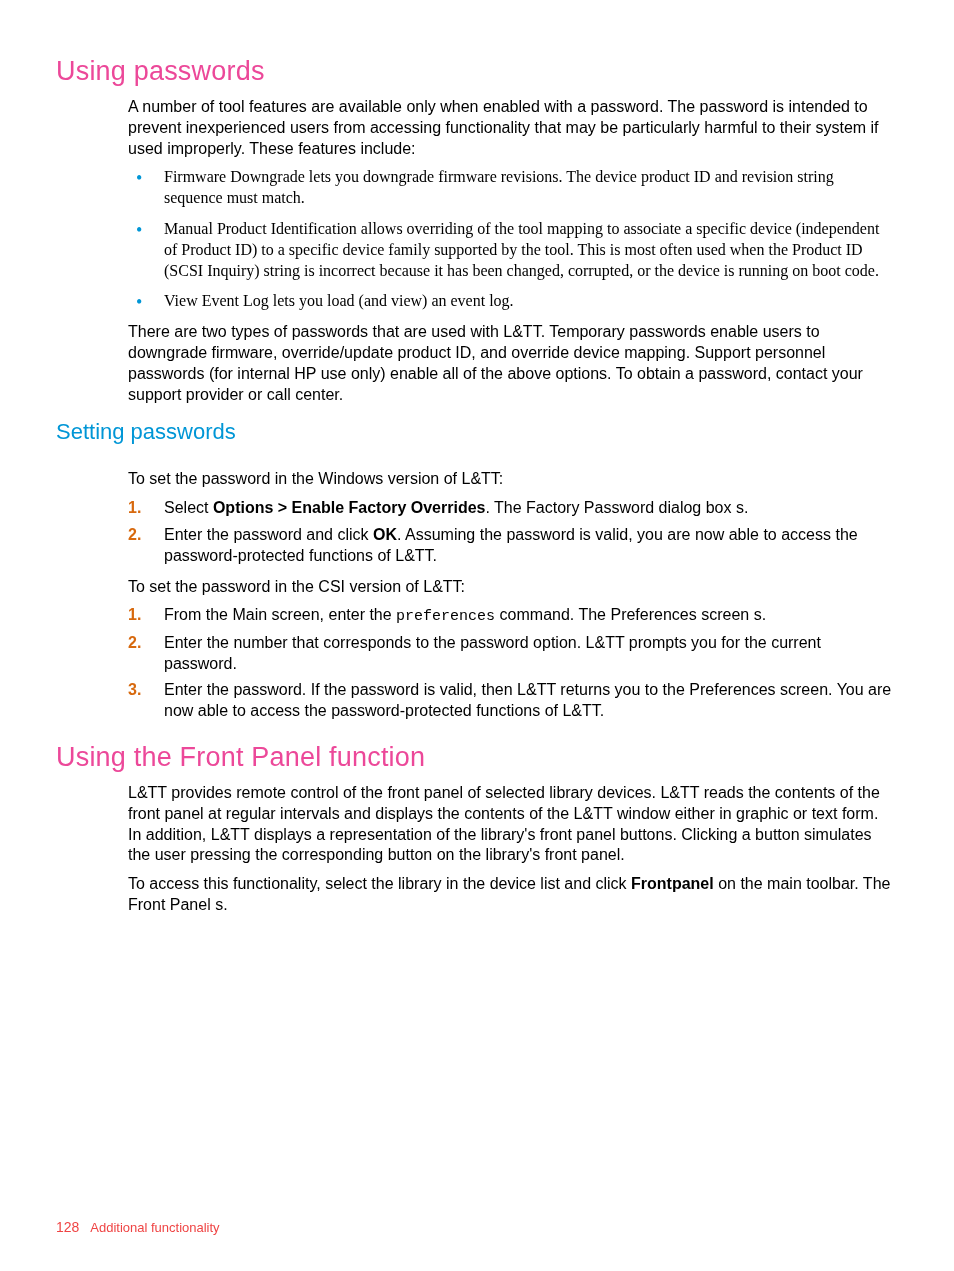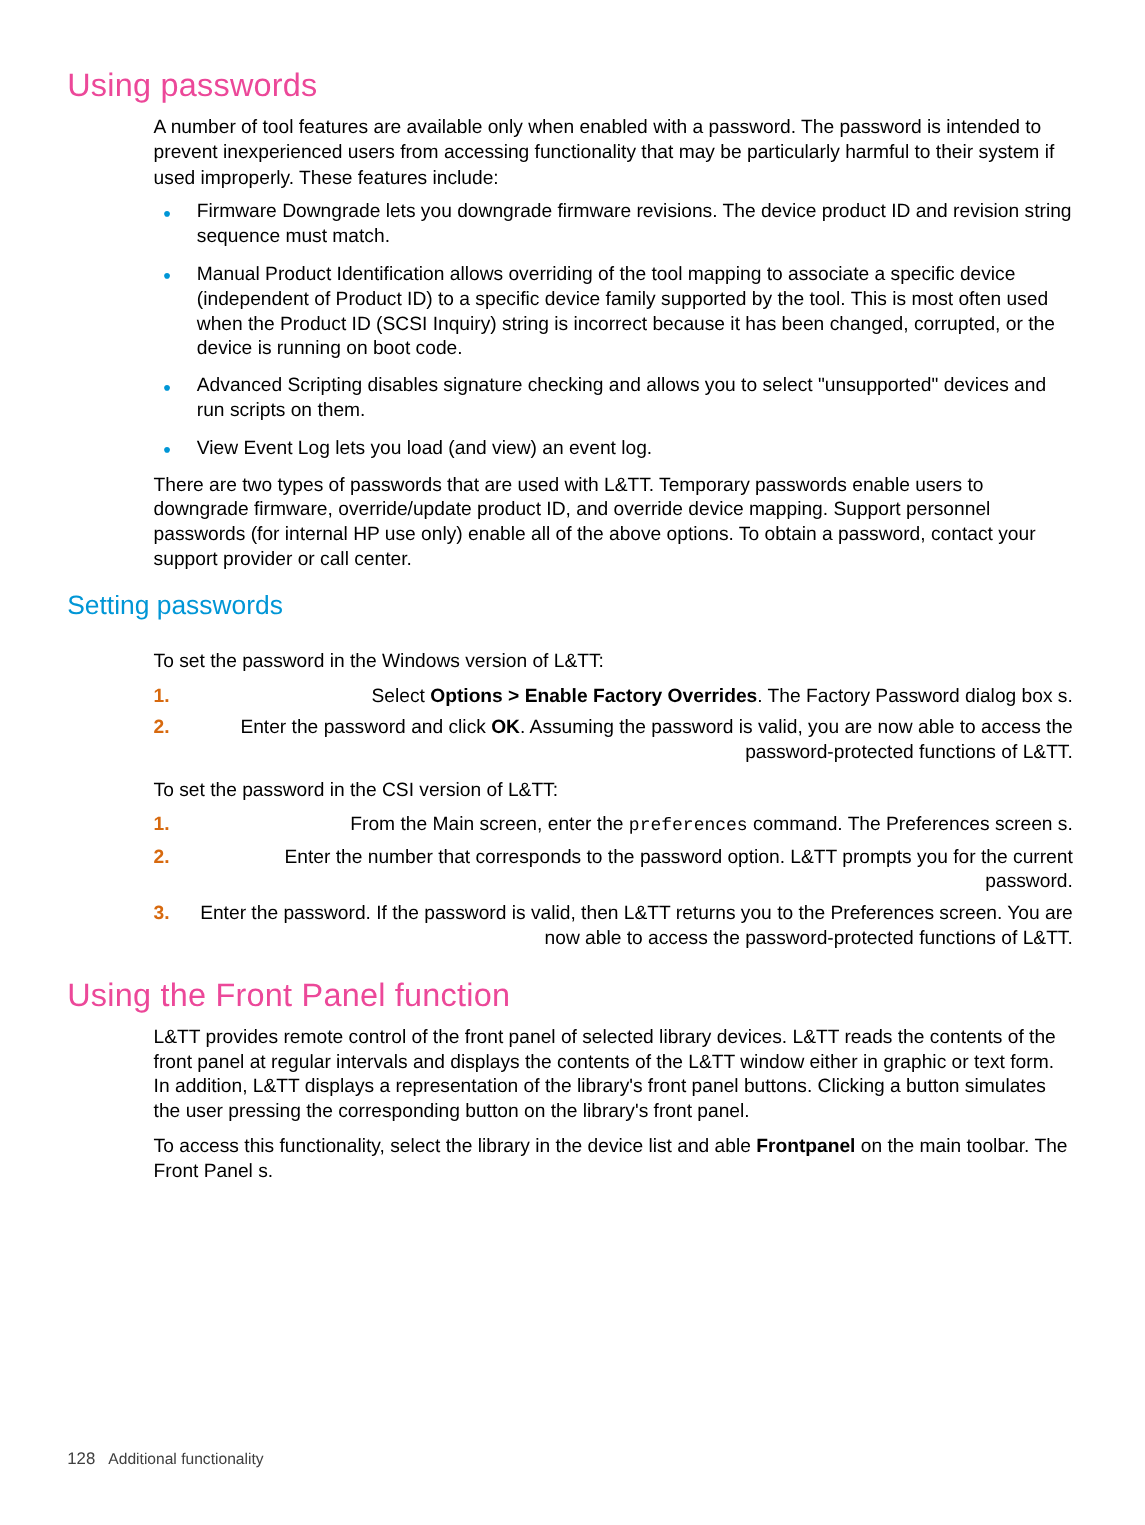--- a/index.html
+++ b/index.html
@@ -33,20 +33,21 @@
     margin-left: 72px;
     margin-right: 4px;
     line-height: 1.3;
     margin-bottom: 8px;
   }
   ul.bullets {
     list-style: none;
     margin-left: 72px;
     margin-right: 4px;
     margin-bottom: 8px;
+    font-family: Liberation Serif, serif;
   }
   ul.bullets li {
     position: relative;
     padding-left: 36px;
     line-height: 1.3;
     margin-bottom: 10px;
   }
   ul.bullets li::before {
     content: "•";
     position: absolute;
@@ -61,51 +62,49 @@
     margin-right: 4px;
     margin-bottom: 10px;
     counter-reset: step;
   }
   ol.numbered li {
     position: relative;
     padding-left: 36px;
     line-height: 1.3;
     margin-bottom: 6px;
     counter-increment: step;
-    text-align: right;
   }
   ol.numbered li::before {
     content: counter(step) ".";
     position: absolute;
     left: 0;
     top: 0;
     color: #d7690e;
     font-weight: bold;
   }
   .bold { font-weight: bold; }
   .mono { font-family: "Courier New", monospace; font-size: 15px; }
   .footer {
     position: absolute;
     left: 56px;
-    bottom: 48px;
+    bottom: 36px;
     font-size: 13px;
-    color: #404040;
+    color: #ef4444;
   }
   .footer .pn { font-size: 14px; margin-right: 8px; }
   .sect-gap { margin-top: 20px; }
 </style>
 </head>
 <body>
 
 <h1>Using passwords</h1>
 <p class="body-text">A number of tool features are available only when enabled with a password. The password is intended to prevent inexperienced users from accessing functionality that may be particularly harmful to their system if used improperly. These features include:</p>
 <ul class="bullets">
   <li>Firmware Downgrade lets you downgrade firmware revisions. The device product ID and revision string sequence must match.</li>
   <li>Manual Product Identification allows overriding of the tool mapping to associate a specific device (independent of Product ID) to a specific device family supported by the tool. This is most often used when the Product ID (SCSI Inquiry) string is incorrect because it has been changed, corrupted, or the device is running on boot code.</li>
-  <li>Advanced Scripting disables signature checking and allows you to select "unsupported" devices and run scripts on them.</li>
   <li>View Event Log lets you load (and view) an event log.</li>
 </ul>
 <p class="body-text">There are two types of passwords that are used with L&amp;TT. Temporary passwords enable users to downgrade firmware, override/update product ID, and override device mapping. Support personnel passwords (for internal HP use only) enable all of the above options. To obtain a password, contact your support provider or call center.</p>
 
 <h2>Setting passwords</h2>
 <p class="body-text">To set the password in the Windows version of L&amp;TT:</p>
 <ol class="numbered">
   <li>
     <span>Select </span><span class="bold">Options &gt; Enable Factory Overrides</span><span>. The Factory Password dialog box s.</span>
   </li>
@@ -118,19 +117,19 @@
   <li>
     <span>From the Main screen, enter the </span><span class="mono">preferences</span><span> command. The Preferences screen s.</span>
   </li>
   <li>Enter the number that corresponds to the password option. L&amp;TT prompts you for the current password.</li>
   <li>Enter the password. If the password is valid, then L&amp;TT returns you to the Preferences screen. You are now able to access the password-protected functions of L&amp;TT.</li>
 </ol>
 
 <h1 class="sect-gap">Using the Front Panel function</h1>
 <p class="body-text">L&amp;TT provides remote control of the front panel of selected library devices. L&amp;TT reads the contents of the front panel at regular intervals and displays the contents of the L&amp;TT window either in graphic or text form. In addition, L&amp;TT displays a representation of the library's front panel buttons. Clicking a button simulates the user pressing the corresponding button on the library's front panel.</p>
 <p class="body-text">
-  <span>To access this functionality, select the library in the device list and able </span><span class="bold">Frontpanel</span><span> on the main toolbar. The Front Panel s.</span>
+  <span>To access this functionality, select the library in the device list and click </span><span class="bold">Frontpanel</span><span> on the main toolbar. The Front Panel s.</span>
 </p>
 
 <div class="footer">
   <span class="pn">128</span>
   <span>Additional functionality</span>
 </div>
 
 </body></html>

